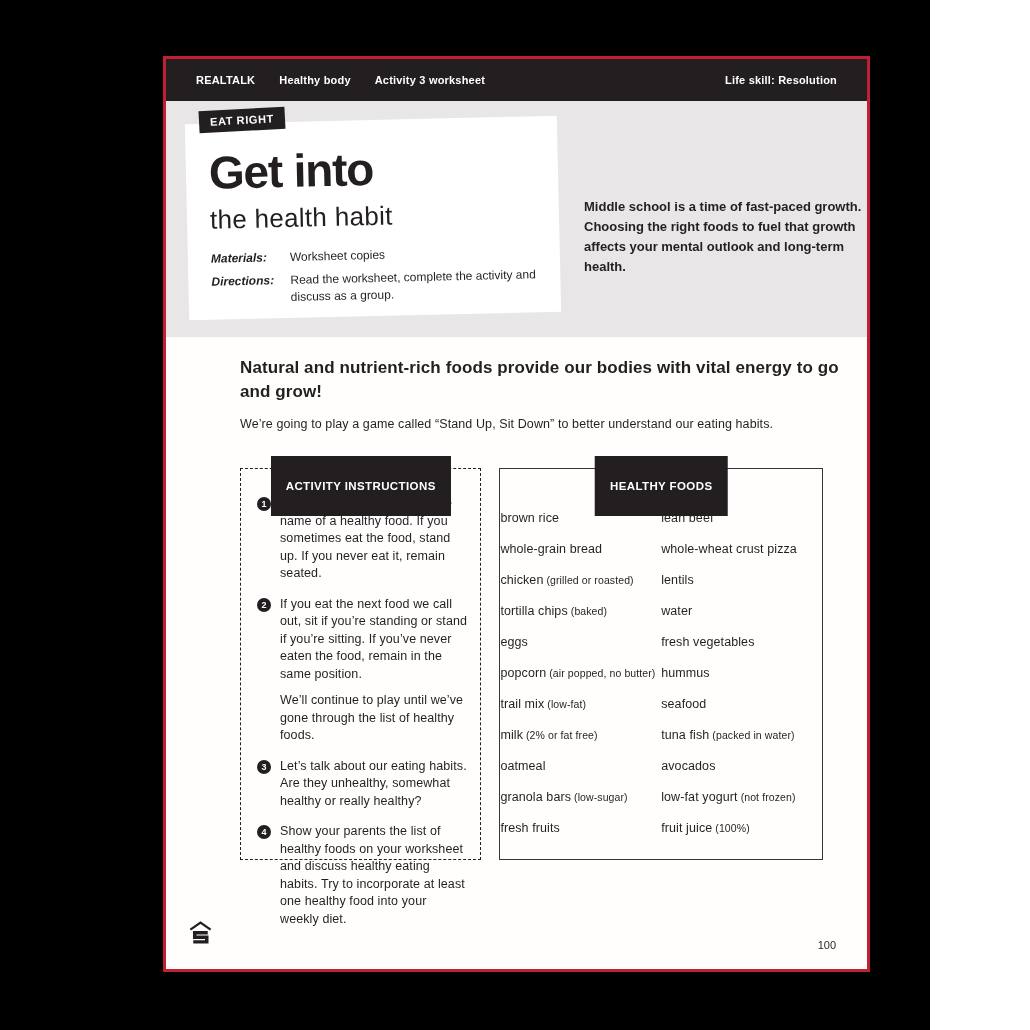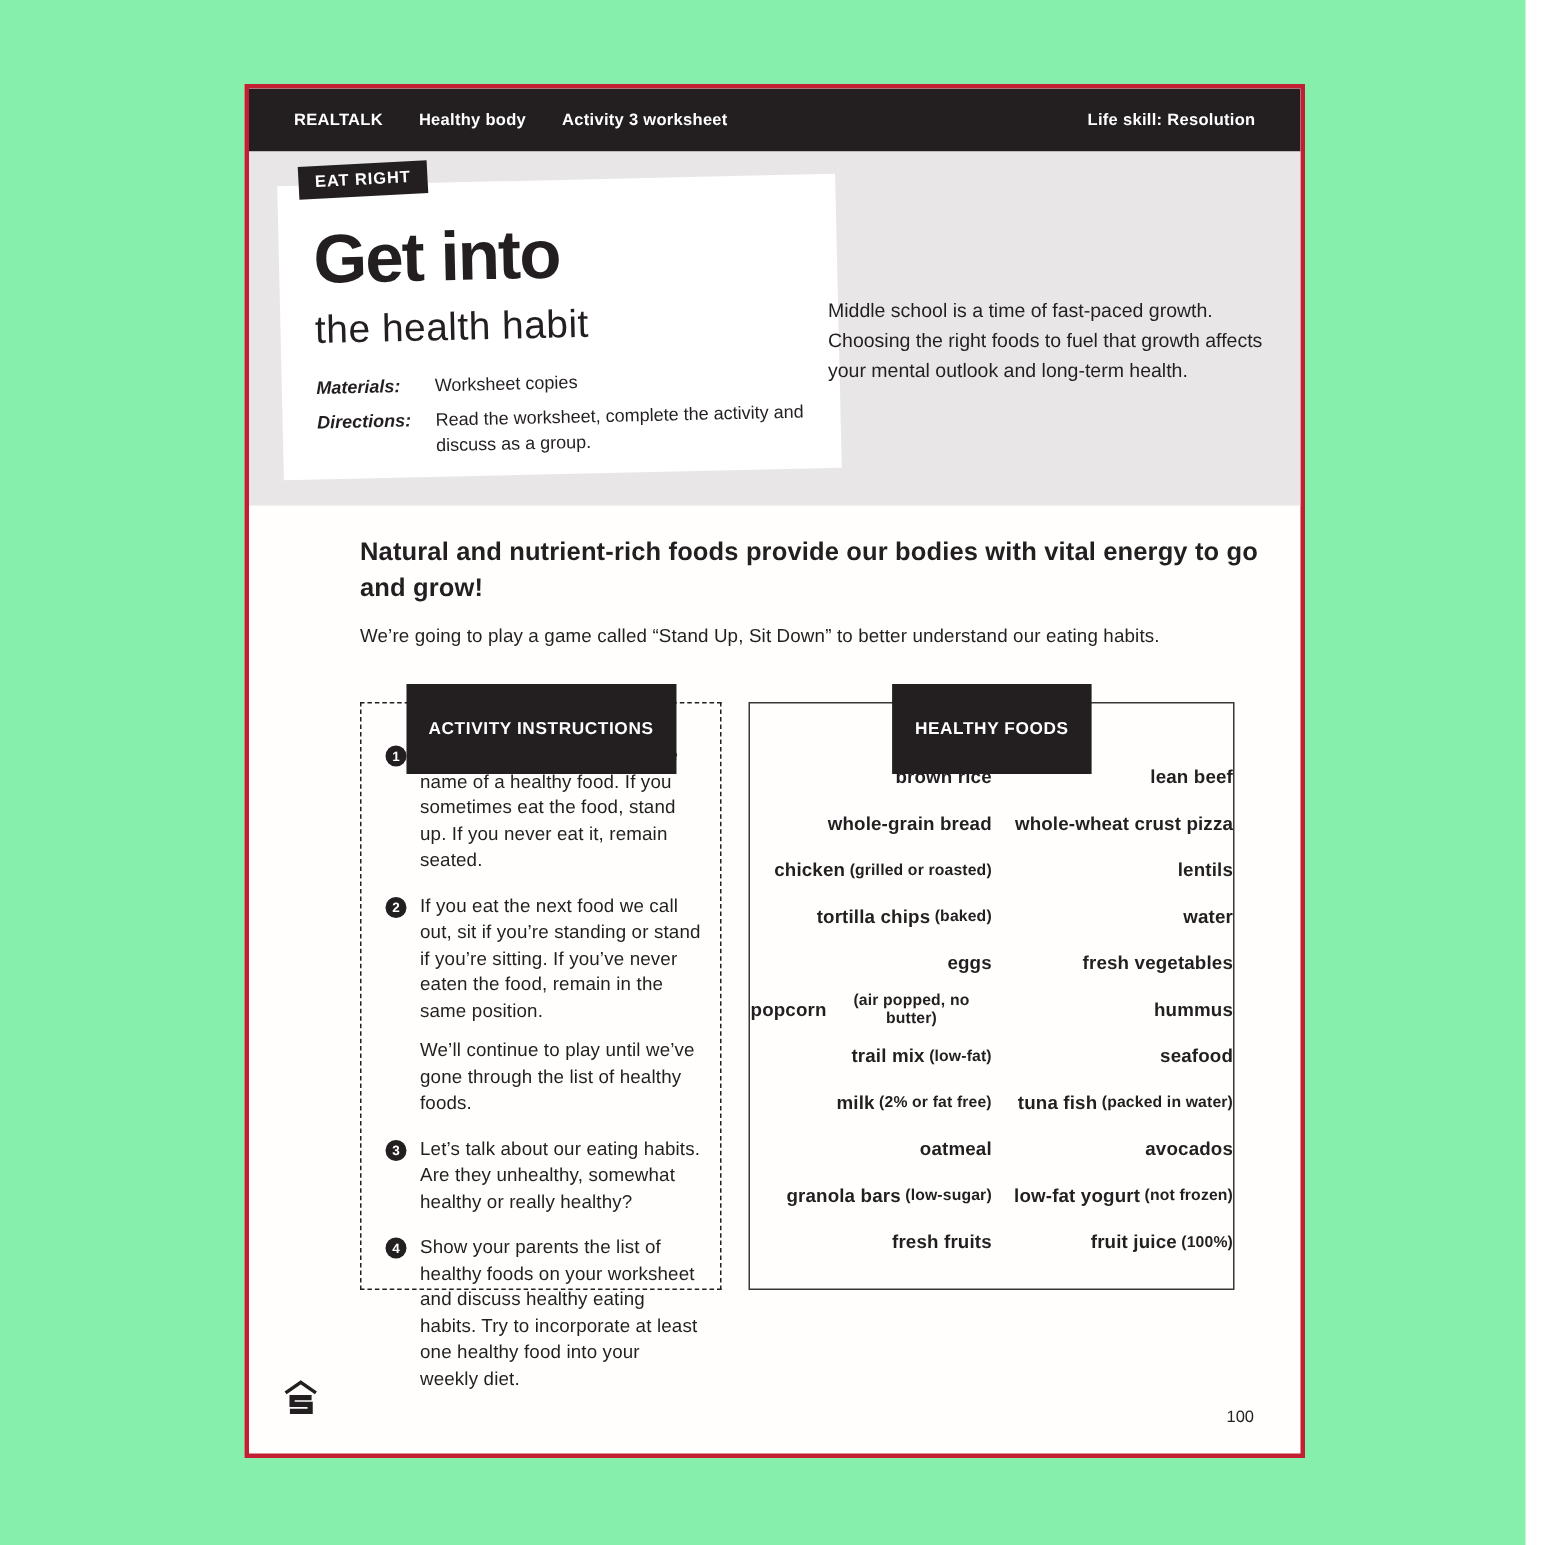--- a/index.html
+++ b/index.html
@@ -1,17 +1,17 @@
 <!DOCTYPE html>
 <html><head>
 <meta charset="utf-8">
 <style>
   * { margin:0; padding:0; box-sizing:border-box; }
   html,body { width:1030px; height:1030px; background:#ffffff; font-family:"Liberation Sans", sans-serif; color:#231f20; }
-  .canvas { position:relative; width:1017px; height:1030px; background:#86efac; }
+  .canvas { position:relative; width:930px; height:1030px; background:#000000; }
 
   .page { position:absolute; left:163px; top:56px; width:707px; height:916px;
           border:3px solid #c21f33; background:#fffefd; overflow:hidden; }
 
   
   .topbar { height:42px; background:#231f20; color:#fff; display:flex; align-items:center;
             padding:0 30px; font-size:11px; font-weight:bold; letter-spacing:.2px; }
   .topbar .nav-group { display:flex; gap:24px; align-items:center; }
   .topbar .right { margin-left:auto; }
 
@@ -22,22 +22,22 @@
   .badge { position:absolute; left:33px; top:8px; z-index:3; background:#231f20; color:#fff;
            font-size:11px; font-weight:bold; letter-spacing:.6px; padding:5px 11px;
            transform:rotate(-3deg); }
   .card-inner { padding:26px 18px 0 23px; }
   .hero-title { font-size:46px; font-weight:800; letter-spacing:-1.2px; line-height:1; color:#231f20; }
   .hero-subtitle { font-size:26px; font-weight:500; letter-spacing:.3px; margin-top:9px; }
   .meta { margin-top:15px; font-size:12px; line-height:17px; }
   .meta-row { display:flex; margin-top:6px; }
   .meta-label { width:79px; flex:0 0 79px; font-weight:bold; font-style:italic; }
   .meta-value { width:258px; }
-  .hero-intro { position:absolute; left:386px; top:96px; width:292px; font-size:13px;
-                line-height:20px; font-weight:400; }
+  .hero-intro { position:absolute; left:418px; top:96px; width:292px; font-size:13px;
+                line-height:20px; font-weight:700; }
 
   
   .main { padding:0 44px; position:relative;margin-left:30px; }
   .main-heading { margin-top:19px; font-size:17px; font-weight:bold; line-height:24px;
                   letter-spacing:.1px; width:600px; }
   .main-sub { margin-top:13px; font-size:12.5px; font-weight:500; letter-spacing:.1px; }
 
   .boxes { display:flex; margin-top:37px; gap:18px; }
   .box { position:relative; height:392px; }
   .box-plate { position:absolute; top:-13px; left:50%; transform:translateX(-50%);
@@ -49,22 +49,22 @@
   .instr-list { padding:26px 13px 0 16px; }
   .instr-item { display:flex; gap:9px; margin-bottom:13px; }
   .num-circle { flex:0 0 14px; width:14px; height:14px; border-radius:50%; background:#231f20;
                 color:#fff; font-size:9px; font-weight:bold; display:flex; align-items:center;
                 justify-content:center; margin-top:2px; }
   .instr-text { font-size:12.5px; line-height:17.5px; font-weight:500; letter-spacing:.1px; }
   .instr-extra { margin:9px 0 0 0; }
   .instr-extra:empty { display:none; }
 
   .food-grid { display:grid; grid-template-columns:1fr 1fr; padding-top:33px; }
-  .food-cell { height:31px; display:flex; align-items:center; justify-content:flex-end;
-               text-align:center; font-size:12.5px; font-weight:700; letter-spacing:.1px; }
+  .food-cell { height:31px; display:flex; align-items:center; justify-content:flex-start;
+               text-align:center; font-size:12.5px; font-weight:400; letter-spacing:.1px; }
   .food-note { font-size:10.5px; margin-left:3px; }
   .food-note:empty { display:none; }
 
   
   .footer { position:absolute; left:21px; right:31px; bottom:18px; display:flex;
             justify-content:space-between; align-items:flex-end; }
   .page-num { font-size:11px; font-weight:500; }
 </style>
 </head>
 <body>

